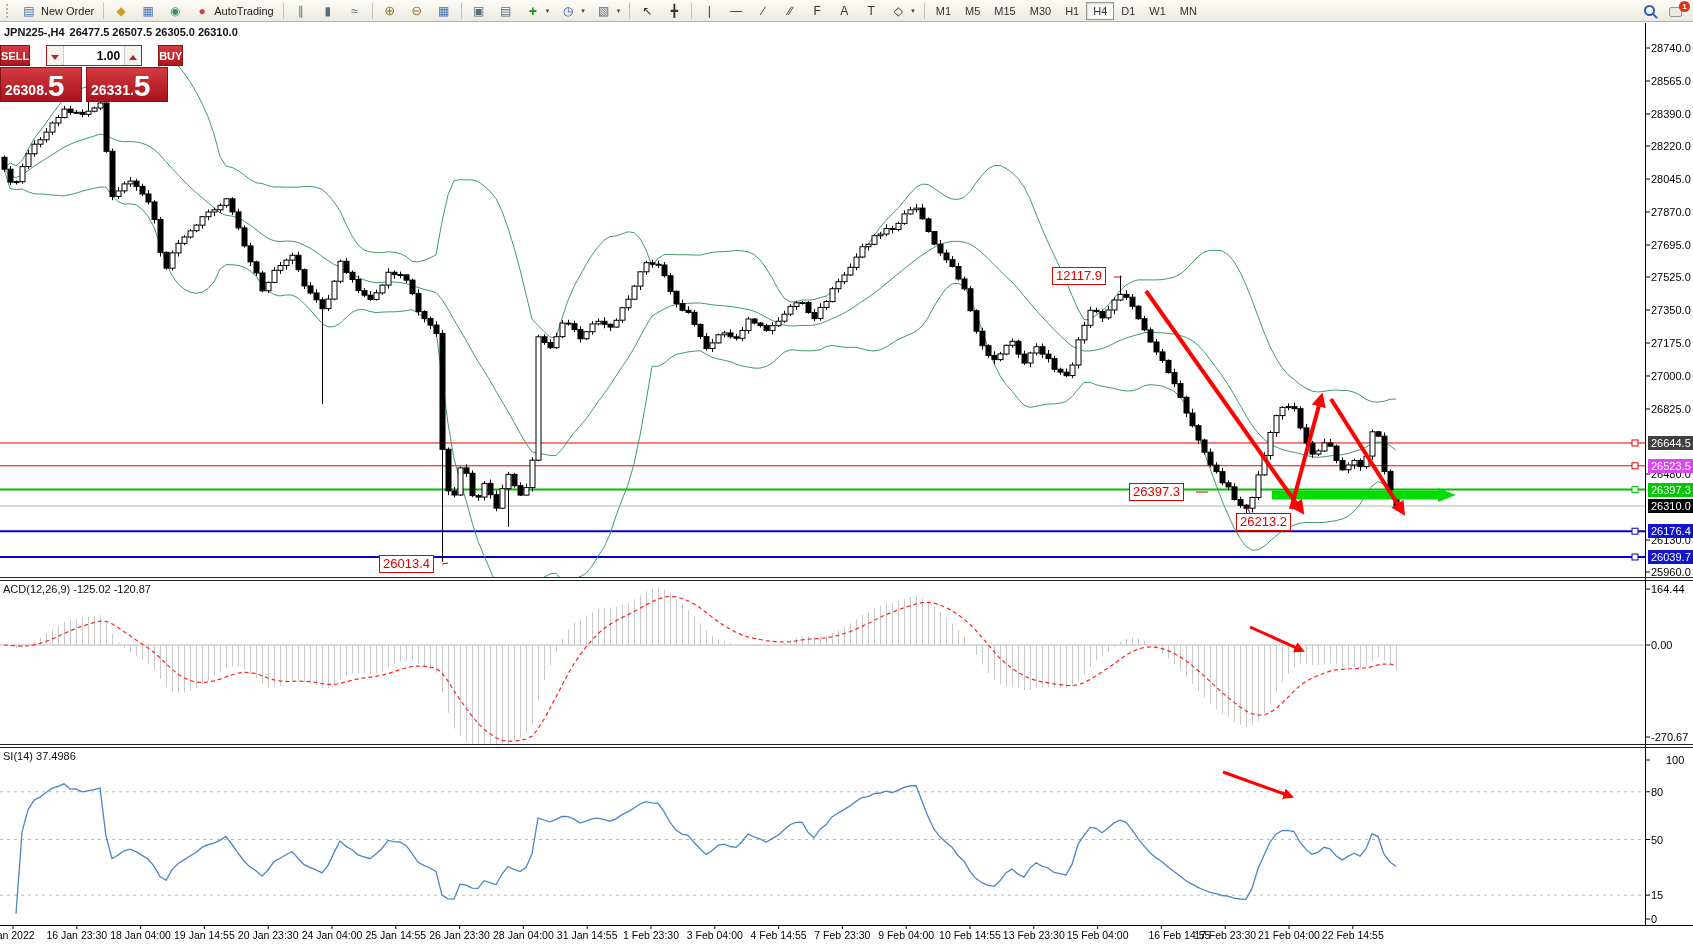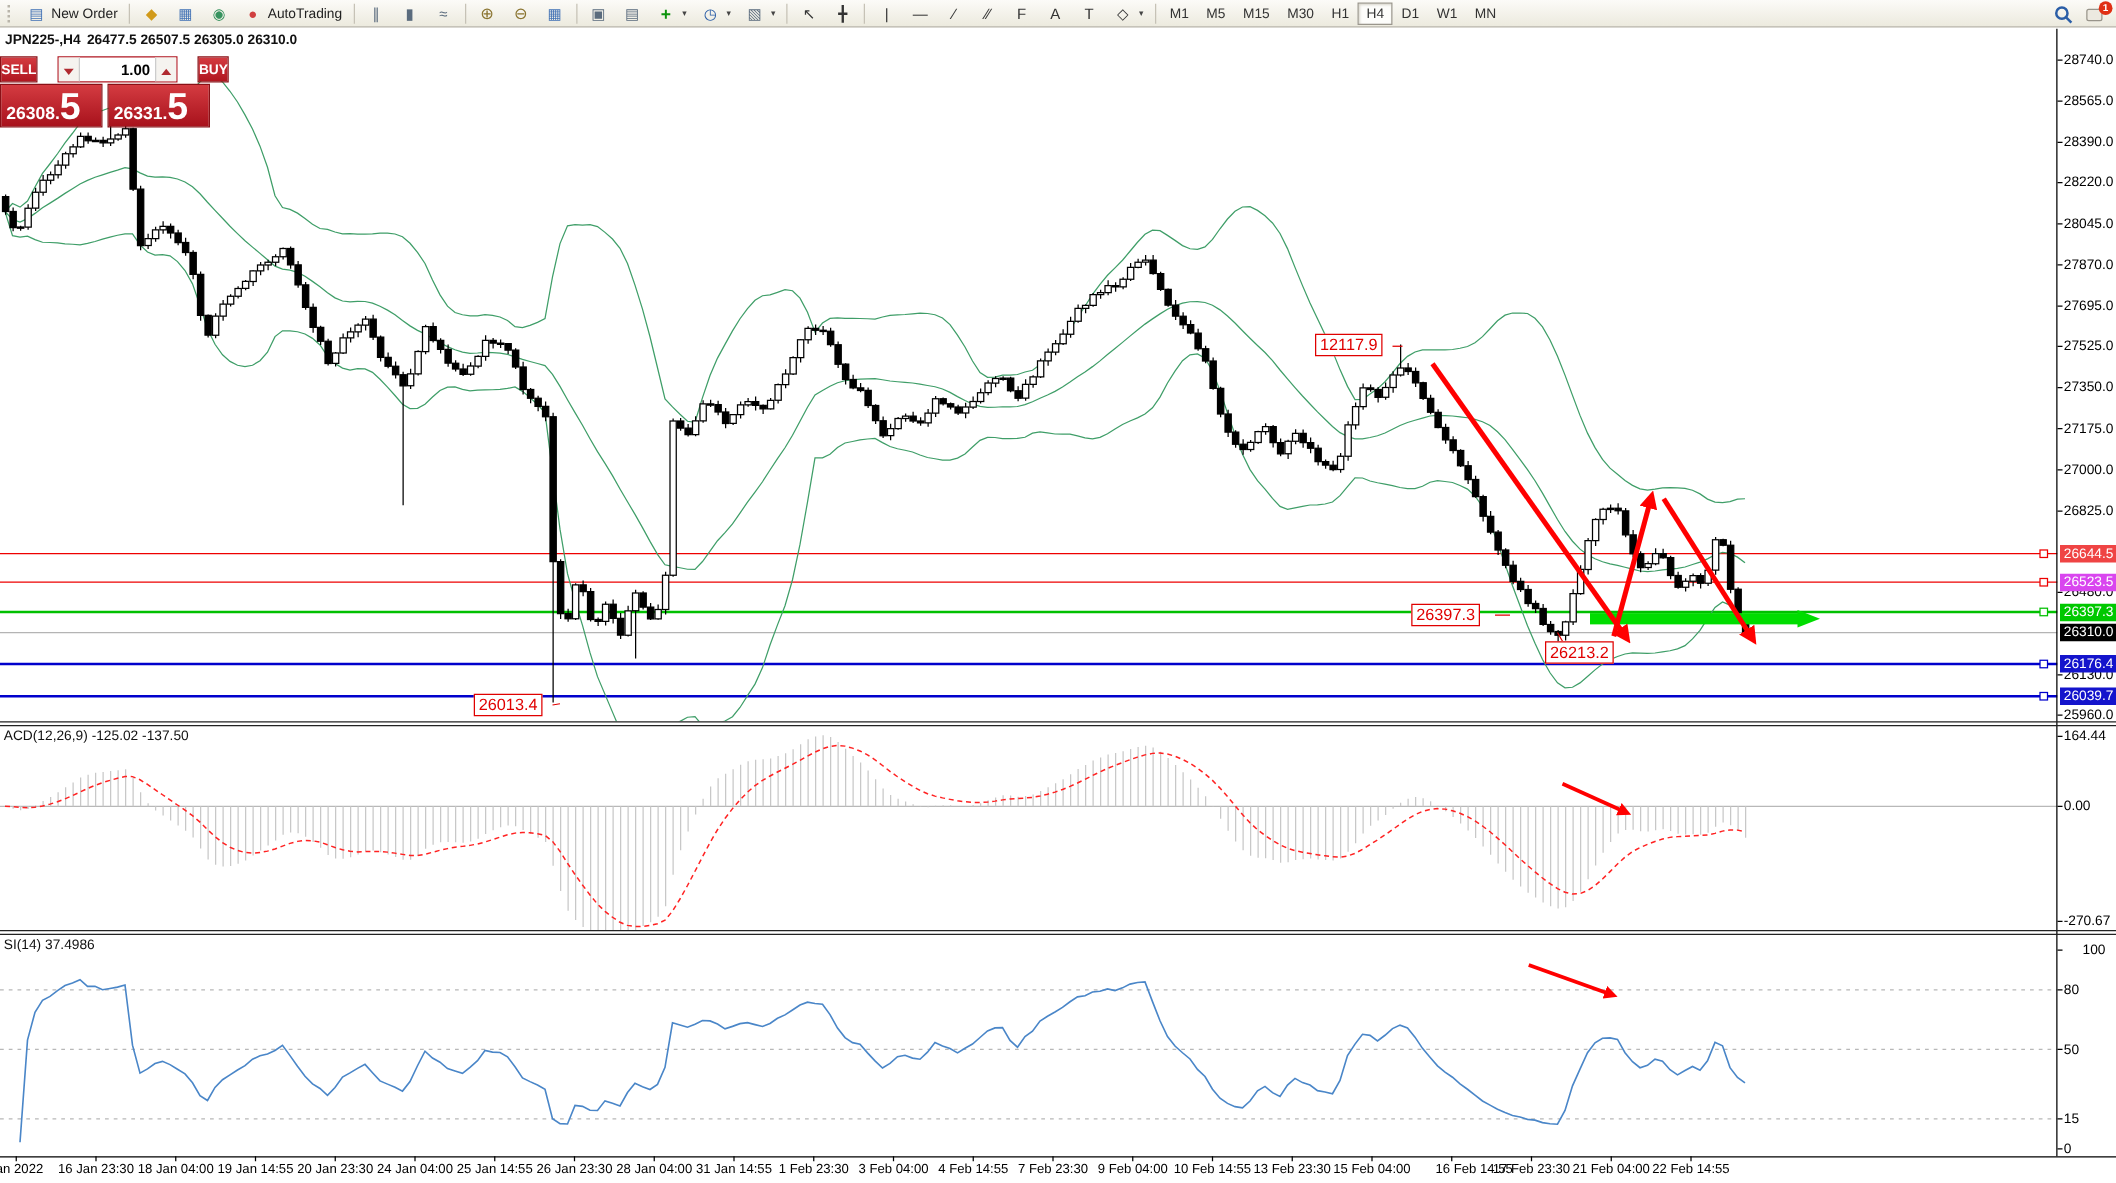--- a/index.html
+++ b/index.html
@@ -1014,40 +1014,40 @@
         <span class="big">5</span>
     </div>
     <div class="tp-price">
       <span class="pint">26331</span>
         <span class="dot">.</span>
         <span class="big">5</span>
     </div>
   </div>
 </div>
 
-<div class="pane-label" style="top:583px">ACD(12,26,9) -125.02 -137.50</div>
+<div class="pane-label" style="top:583px">ACD(12,26,9) -125.02 -120.87</div>
 <div class="pane-label" style="top:750px">SI(14) 37.4986</div>
 
 <div id="overlay-layer">
     <div class="tick" style="top: 42px;">28740.0</div>
     <div class="tick" style="top: 74.9859px; text-align: right;">28565.0</div>
     <div class="tick" style="top: 107.972px;">28390.0</div>
     <div class="tick" style="top: 140.015px;">28220.0</div>
     <div class="tick" style="top: 173.001px;">28045.0</div>
     <div class="tick" style="top: 205.987px;">27870.0</div>
     <div class="tick" style="top: 238.973px;">27695.0</div>
     <div class="tick" style="top: 271.016px;">27525.0</div>
     <div class="tick" style="top: 304.002px;">27350.0</div>
     <div class="tick" style="top: 336.988px;">27175.0</div>
     <div class="tick" style="top: 369.974px;">27000.0</div>
     <div class="tick" style="top: 402.96px;">26825.0</div>
     <div class="tick" style="top: 467.989px;">26480.0</div>
     <div class="tick" style="top: 533.961px;">26130.0</div>
     <div class="tick" style="top: 566.004px;">25960.0</div>
-    <div class="pbadge" style="top: 435.982px; background: #ef4444;">26644.5</div>
+    <div class="pbadge" style="top: 435.982px; background: #404040;">26644.5</div>
     <div class="pbadge" style="top: 458.79px; background: #d946ef;">26523.5</div>
     <div class="pbadge" style="top: 482.577px; background: rgb(0, 200, 0);">26397.3</div>
     <div class="pbadge" style="top: 499.033px; background: rgb(0, 0, 0);">26310.0</div>
     <div class="pbadge" style="top: 524.215px; background: rgb(20, 20, 204);">26176.4</div>
     <div class="pbadge" style="top: 549.982px; background: rgb(20, 20, 204);">26039.7</div>
     <div class="tick" style="top: 583.09px;">164.44</div>
     <div class="tick" style="top: 639px;">0.00</div>
     <div class="tick" style="top: 731.028px;">-270.67</div>
     <div class="tick" style="top: 754px; margin-left: 15px;">100</div>
     <div class="tick" style="top: 785.8px;">80</div>

